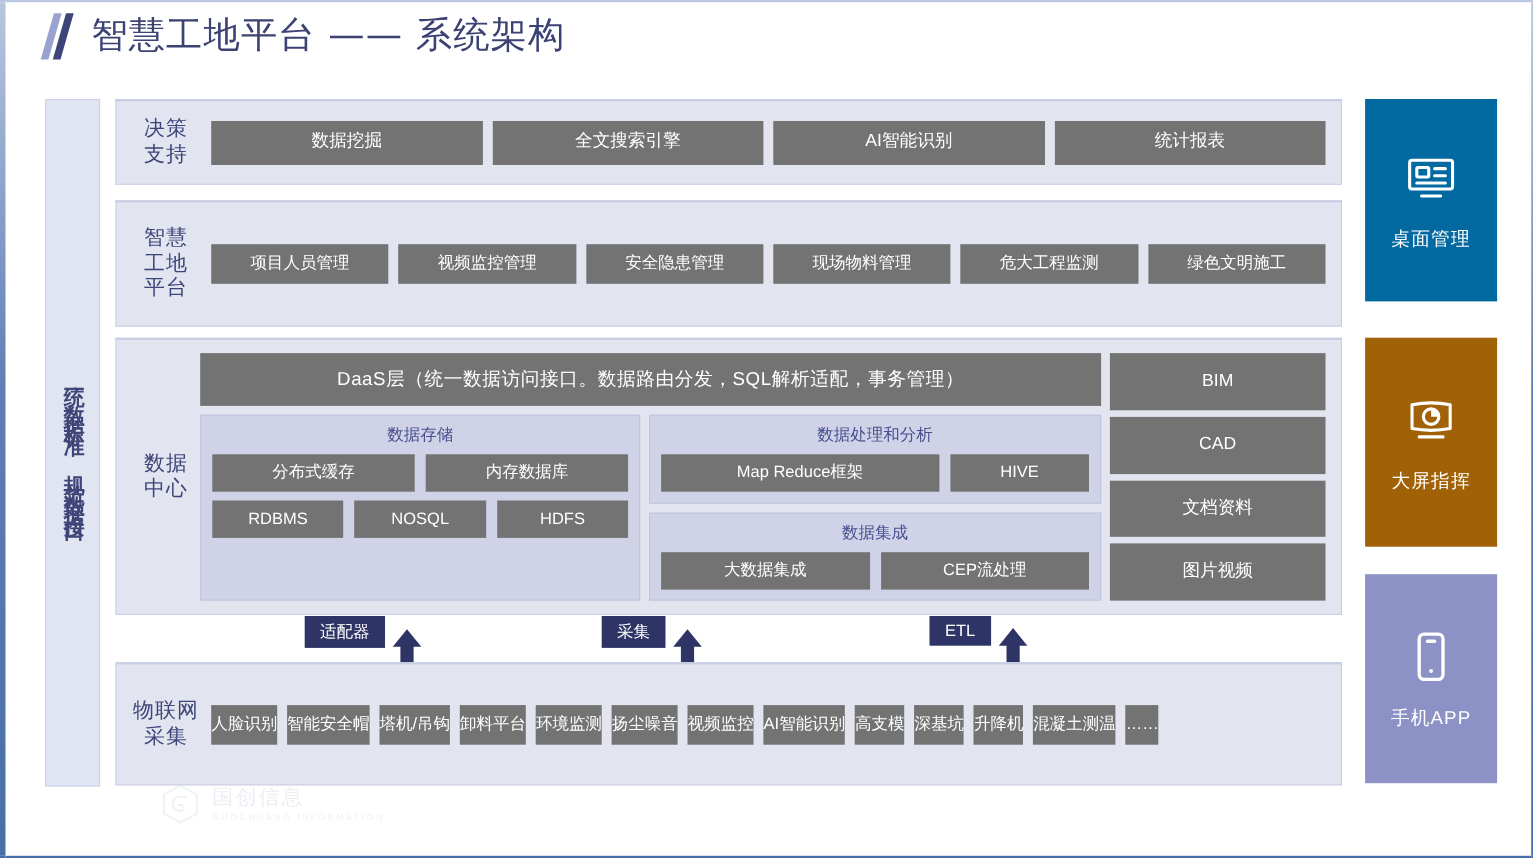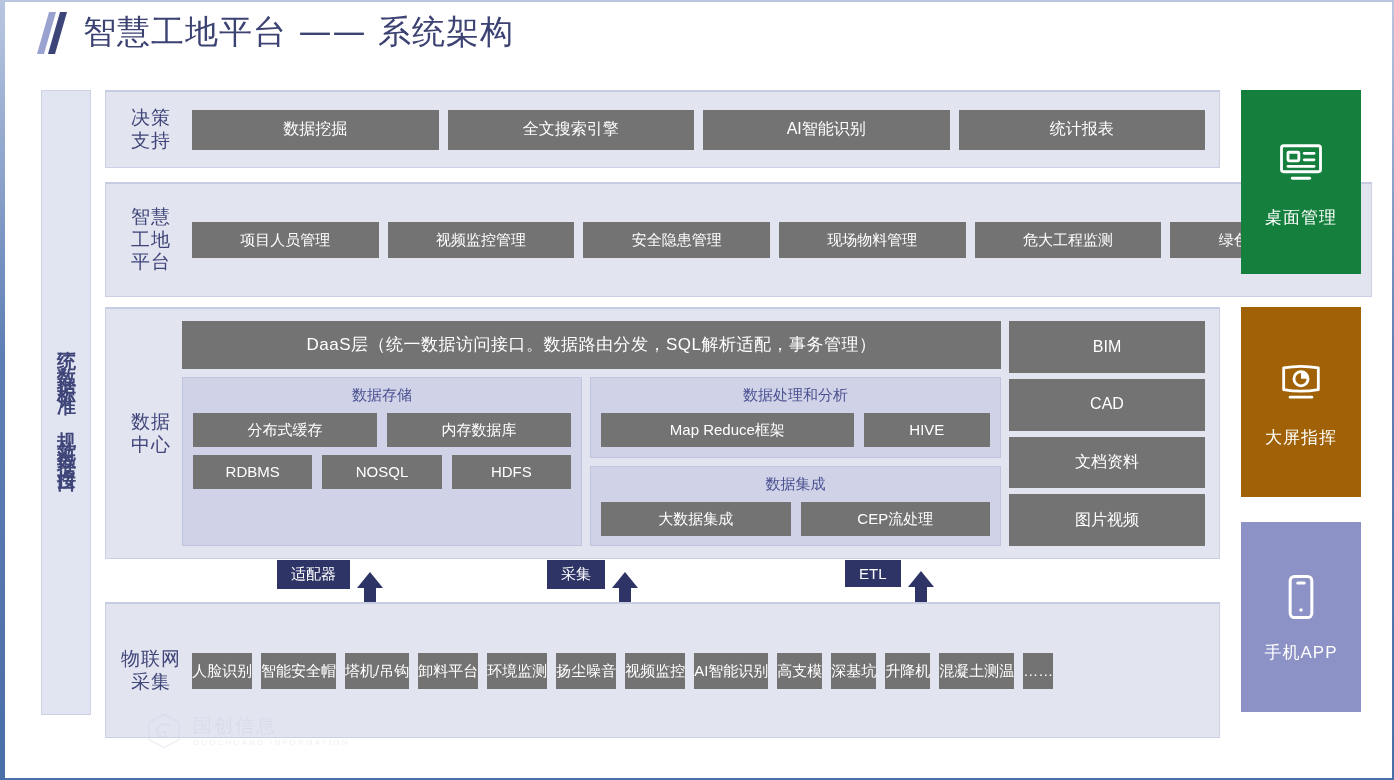--- a/index.html
+++ b/index.html
@@ -77,21 +77,21 @@
     white-space: nowrap;
   }
 
   
   #row-decision { left: 100px; top: 88px; width: 1115px; height: 78px; padding: 0 14px; }
   #row-decision .row-label { width: 62px; }
   #row-decision .blk-wrap { display: flex; gap: 9px; flex: 1; margin-left: 10px; }
   #row-decision .blk { flex: 1; height: 40px; font-size: 16px; }
 
   
-  #row-platform { left: 100px; top: 180px; width: 1267px; height: 115px; padding: 0 14px; }
+  #row-platform { left: 100px; top: 180px; width: 1115px; height: 115px; padding: 0 14px; }
   #row-platform .row-label { width: 62px; }
   #row-platform .blk-wrap { display: flex; gap: 9px; flex: 1; margin-left: 10px; }
   #row-platform .blk { flex: 1; height: 36px; font-size: 15px; }
 
   
   #row-datacenter { left: 100px; top: 305px; width: 1115px; height: 252px; padding: 0 14px; align-items: stretch; }
   #row-datacenter .row-label {
     width: 62px; display: flex; align-items: center; justify-content: center;
   }
   .dc-body { flex: 1; display: flex; gap: 8px; padding: 12px 0; }
@@ -136,35 +136,35 @@
     border-left: 13px solid transparent;
     border-right: 13px solid transparent;
     border-bottom: 16px solid #2e3465;
   }
   .arrow-up:after {
     content: ""; position: absolute; left: -6px; top: 12px;
     width: 12px; height: 16px; background: #2e3465;
   }
 
   
-  #row-iot { left: 100px; top: 600px; width: 1115px; height: 136px; padding: 12px 14px; }
+  #row-iot { left: 100px; top: 600px; width: 1115px; height: 112px; padding: 12px 14px; }
   #row-iot .row-label { width: 62px; }
   .iot-body { flex: 1; margin-left: 10px; display: flex; flex-direction: row; gap: 9px; }
   .iot-line { display: flex; gap: 9px; }
   .iot-line .blk { flex: 1; height: 36px; font-size: 15px; }
 
   
   .side-card {
     position: absolute; left: 1236px; width: 120px;
     display: flex; flex-direction: column;
     align-items: center; justify-content: center;
     color: #ffffff; gap: 18px;
   }
   .side-card .card-label { font-size: 17px; letter-spacing: 1px; }
-  #card-desktop { top: 88px; height: 184px; background: #15803d; }
+  #card-desktop { top: 88px; height: 184px; background: #0369a1; }
   #card-screen  { top: 305px; height: 190px; background: #a16207; }
   #card-app     { top: 520px; height: 190px; background: #8c91c6; }
   .icon-svg { width: 52px; height: 52px; display: block; }
 
   
   .watermark {
     position: absolute; left: 138px; top: 706px;
     width: 300px; height: 46px; opacity: .30;
     display: flex; align-items: center; gap: 8px;
     pointer-events: none;

